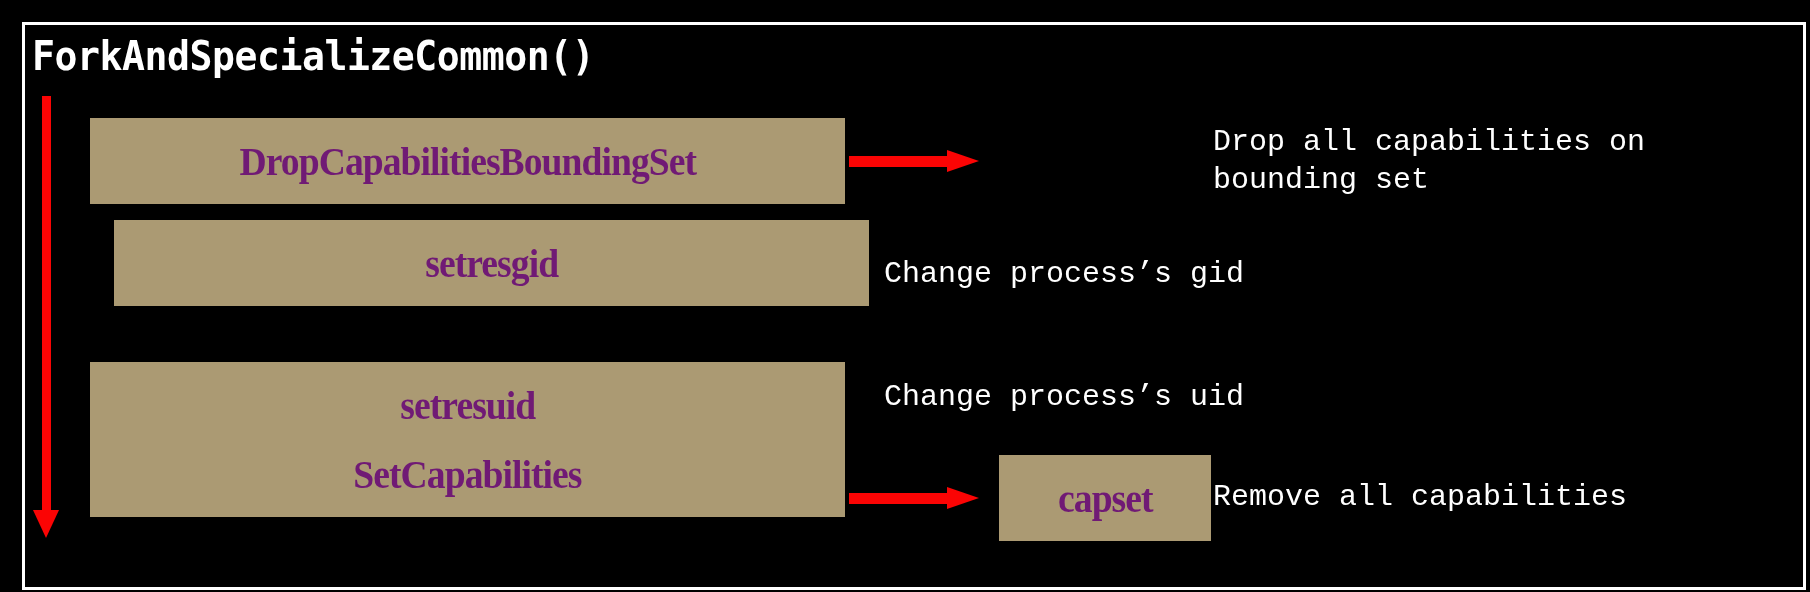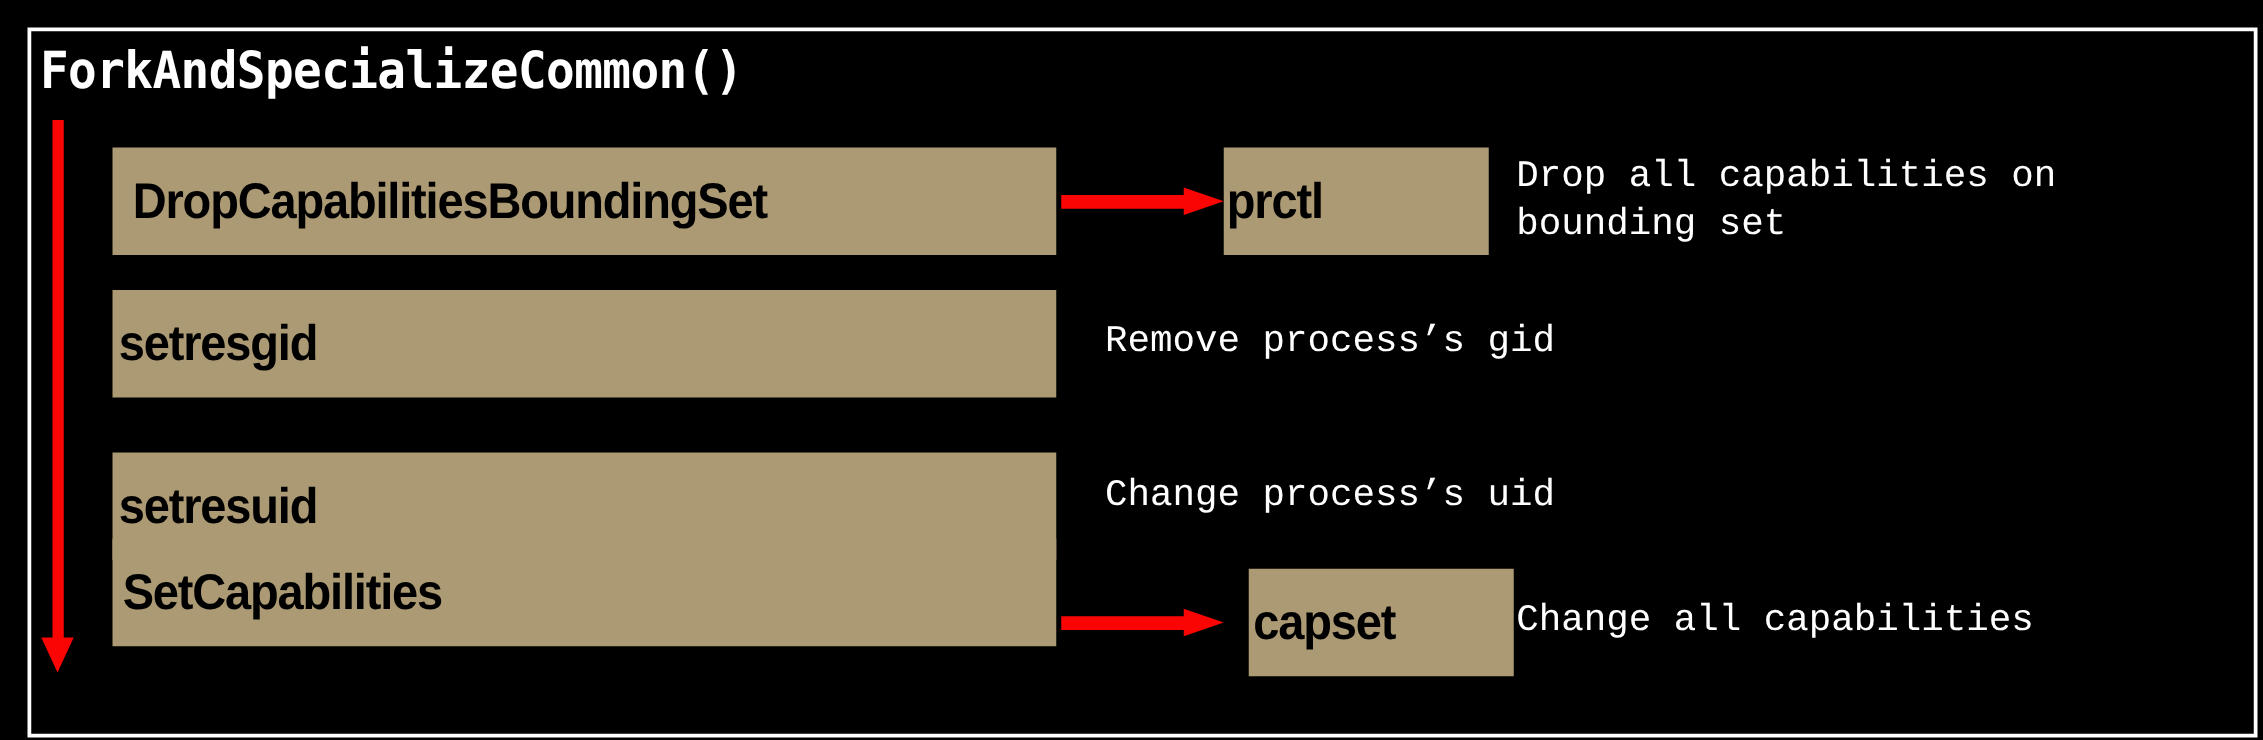--- a/index.html
+++ b/index.html
@@ -81,24 +81,25 @@
     height: 0;
     border-left: 13px solid transparent;
     border-right: 13px solid transparent;
     border-top: 28px solid #fb0404;
   }
 
   
   .box {
     position: absolute;
     background: #ab9a73;
-    color: #000000;
+    color: #701a75;
     display: flex;
     align-items: center;
-    font-family: Liberation Sans, sans-serif;
+    justify-content: center;
+    font-family: Liberation Serif, serif;
     font-weight: bold;
     font-size: 40px;
     letter-spacing: -1px;
     white-space: nowrap;
     box-sizing: border-box;
   }
   .box-left {
     left: 90px;
     width: 755px;
     height: 86px;
@@ -165,41 +166,38 @@
     <div class="head"></div>
   </div>
 
   <div class="box box-left" style="top:118px;">
     <span>DropCapabilitiesBoundingSet</span>
   </div>
   <div class="h-arrow" style="top:150px;">
     <div class="shaft"></div>
     <div class="head"></div>
   </div>
-  <div class="box box-right" style="top:118px;">
-    <span>prctl</span>
-  </div>
   <div class="note" style="left:1213px; top:123px;">Drop all capabilities on
 bounding set</div>
 
-  <div class="box box-left" style="top:232px;">
+  <div class="box box-left" style="top:220px;margin-left:24px;">
     <span>setresgid</span>
   </div>
-  <div class="note" style="left:884px; top:255px;">Remove process’s gid</div>
+  <div class="note" style="left:884px; top:255px;">Change process’s gid</div>
 
   <div class="box box-left" style="top:346px;margin-top:16px;">
     <span>setresuid</span>
   </div>
   <div class="note" style="left:884px; top:378px;">Change process’s uid</div>
 
   <div class="box box-left" style="top:431px;">
     <span>SetCapabilities</span>
   </div>
   <div class="h-arrow" style="top:487px;">
     <div class="shaft"></div>
     <div class="head"></div>
   </div>
   <div class="box box-right" style="top:455px;margin-left:20px;">
     <span>capset</span>
   </div>
-  <div class="note" style="left:1213px; top:478px;">Change all capabilities</div>
+  <div class="note" style="left:1213px; top:478px;">Remove all capabilities</div>
 
 </div>
 
 </body></html>

